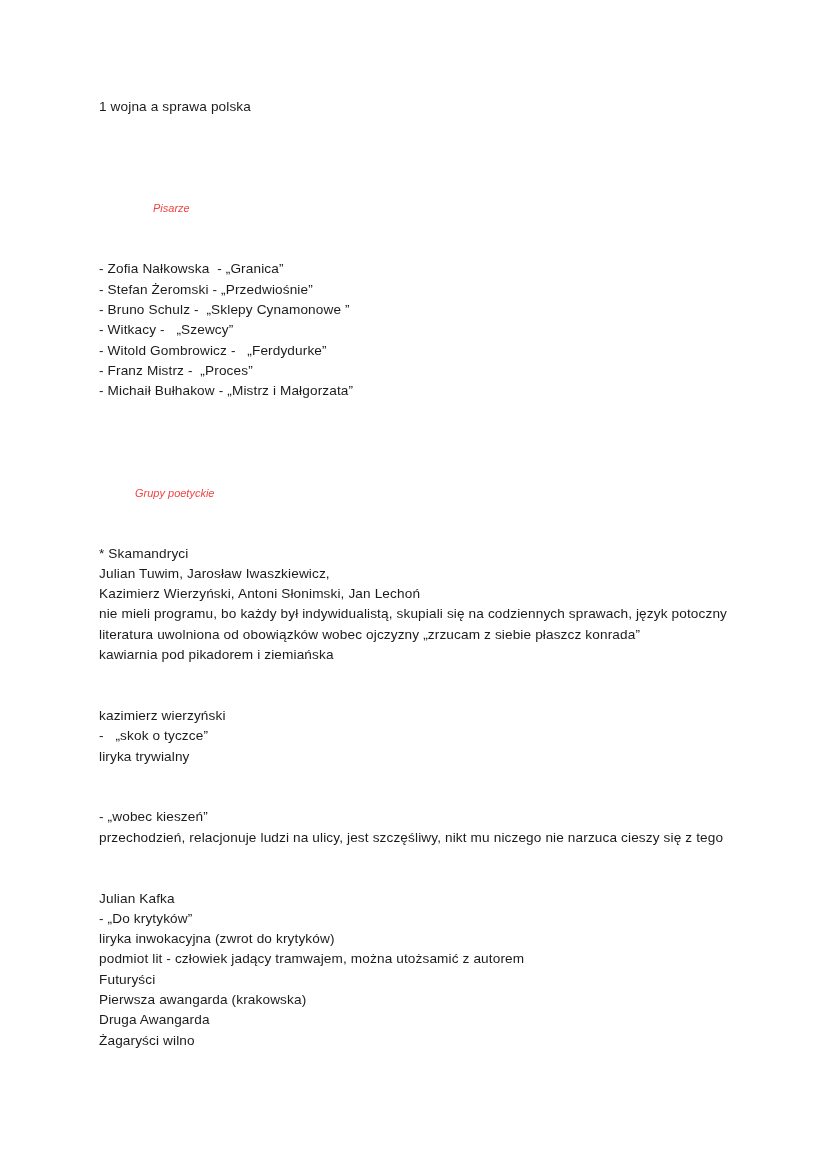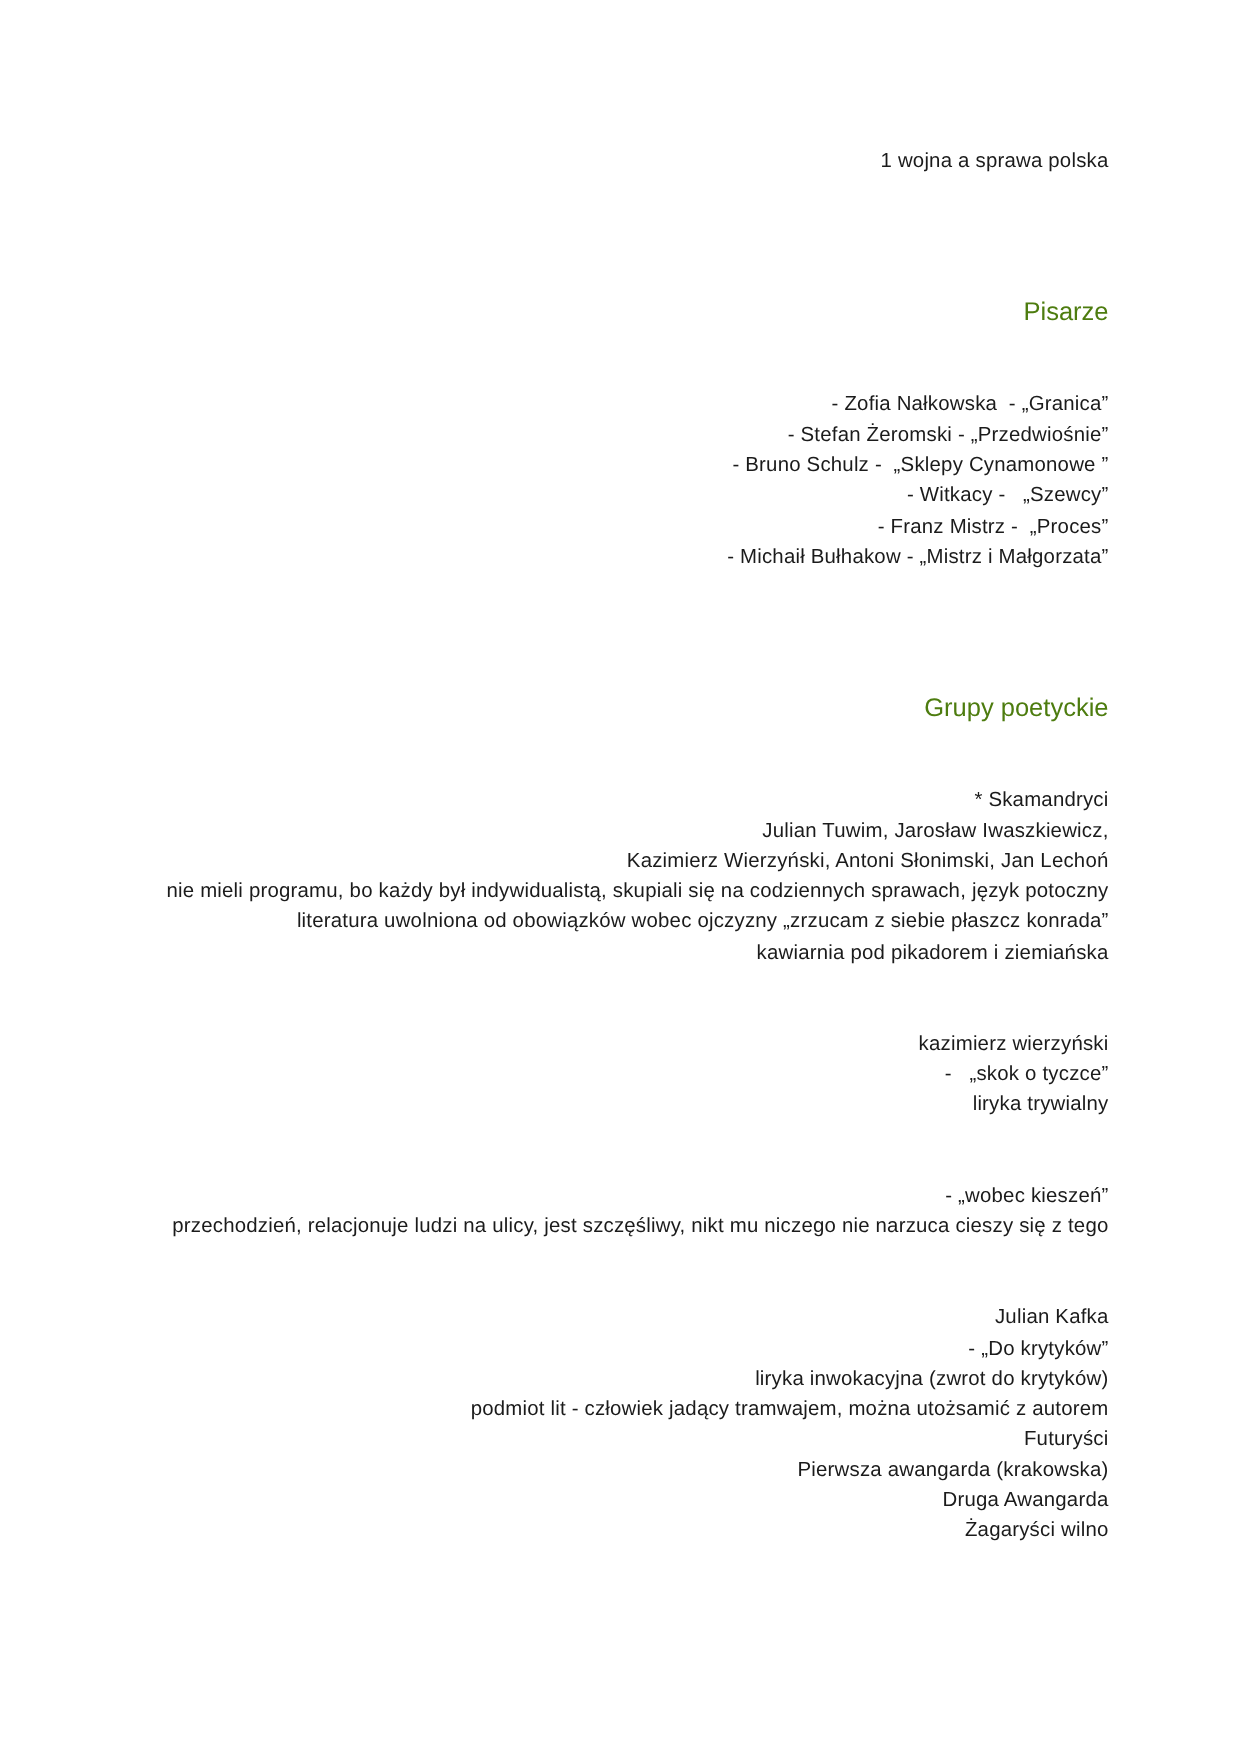--- a/index.html
+++ b/index.html
@@ -19,44 +19,44 @@
     color: #1b1b1b;
   }
   .doc-body {
     position: absolute;
     left: 99px;
     top: 97px;
     width: 640px;
   }
   .block {
     margin: 0;
-    text-align: right;
   }
   .line {
     font-size: 13.6px;
     line-height: 20.3px;
     letter-spacing: 0.01em;
     white-space: pre-wrap;
     word-wrap: break-word;
     color: #1b1b1b;
   }
   .spacer {
     height: 20.3px;
   }
   .spacer-lg {
     height: 40.6px;
   }
   .spacer-xl {
     height: 60.9px;
   }
   .heading {
-    font-size: 17px;
+    font-size: 11px;
     line-height: 20.3px;
     white-space: pre;
-    color: #4d7c0f;
+    color: #ef4444;
+    font-style: italic;
   }
   .heading-pisarze {
     padding-left: 54px;
   }
   .heading-grupy {
     padding-left: 36px;
   }
   .wide {
     width: 640px;
   }
@@ -80,20 +80,21 @@
       <div class="heading heading-pisarze">Pisarze</div>
     </div>
 
     <div class="spacer-lg"></div>
 
     <div class="block">
       <div class="line">- Zofia Nałkowska  - „Granica”</div>
       <div class="line">- Stefan Żeromski - „Przedwiośnie”</div>
       <div class="line">- Bruno Schulz -  „Sklepy Cynamonowe ”</div>
       <div class="line">- Witkacy -   „Szewcy”</div>
+      <div class="line">- Witold Gombrowicz -   „Ferdydurke”</div>
       <div class="line">- Franz Mistrz -  „Proces”</div>
       <div class="line">- Michaił Bułhakow - „Mistrz i Małgorzata”</div>
     </div>
 
     <div class="spacer-xl"></div>
     <div class="spacer"></div>
 
     <div class="block">
       <div class="heading heading-grupy">Grupy poetyckie</div>
     </div>

